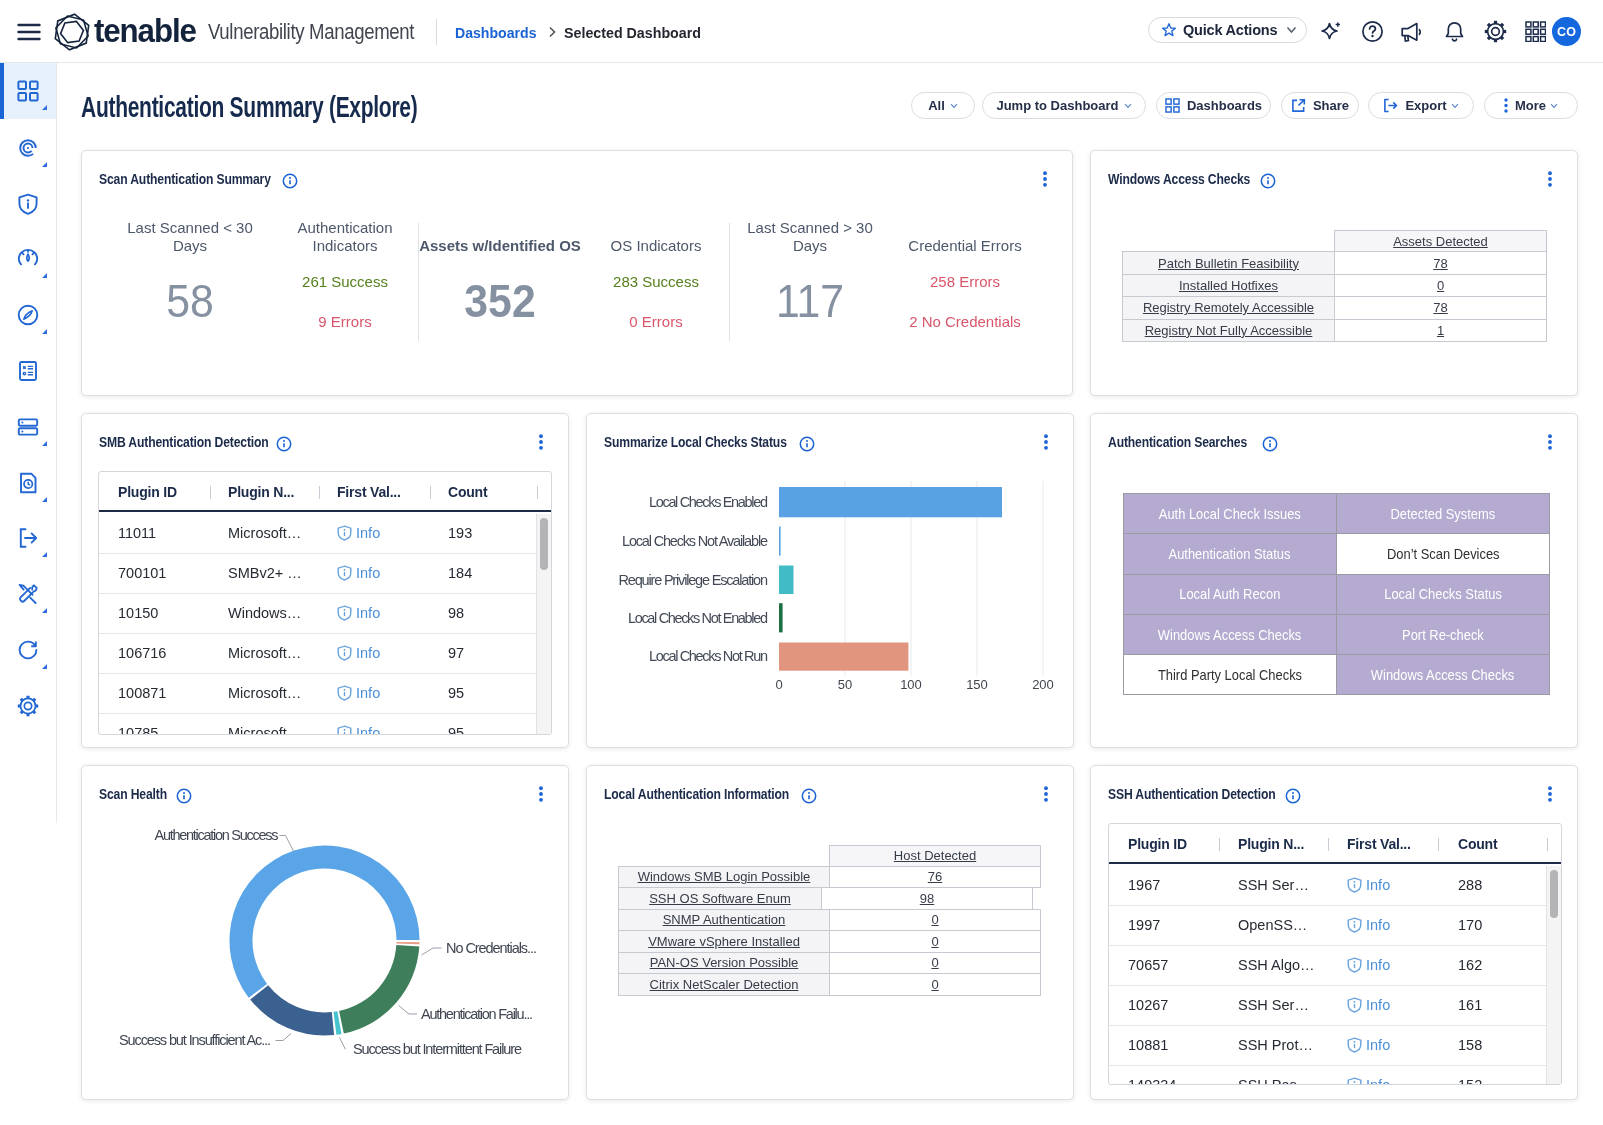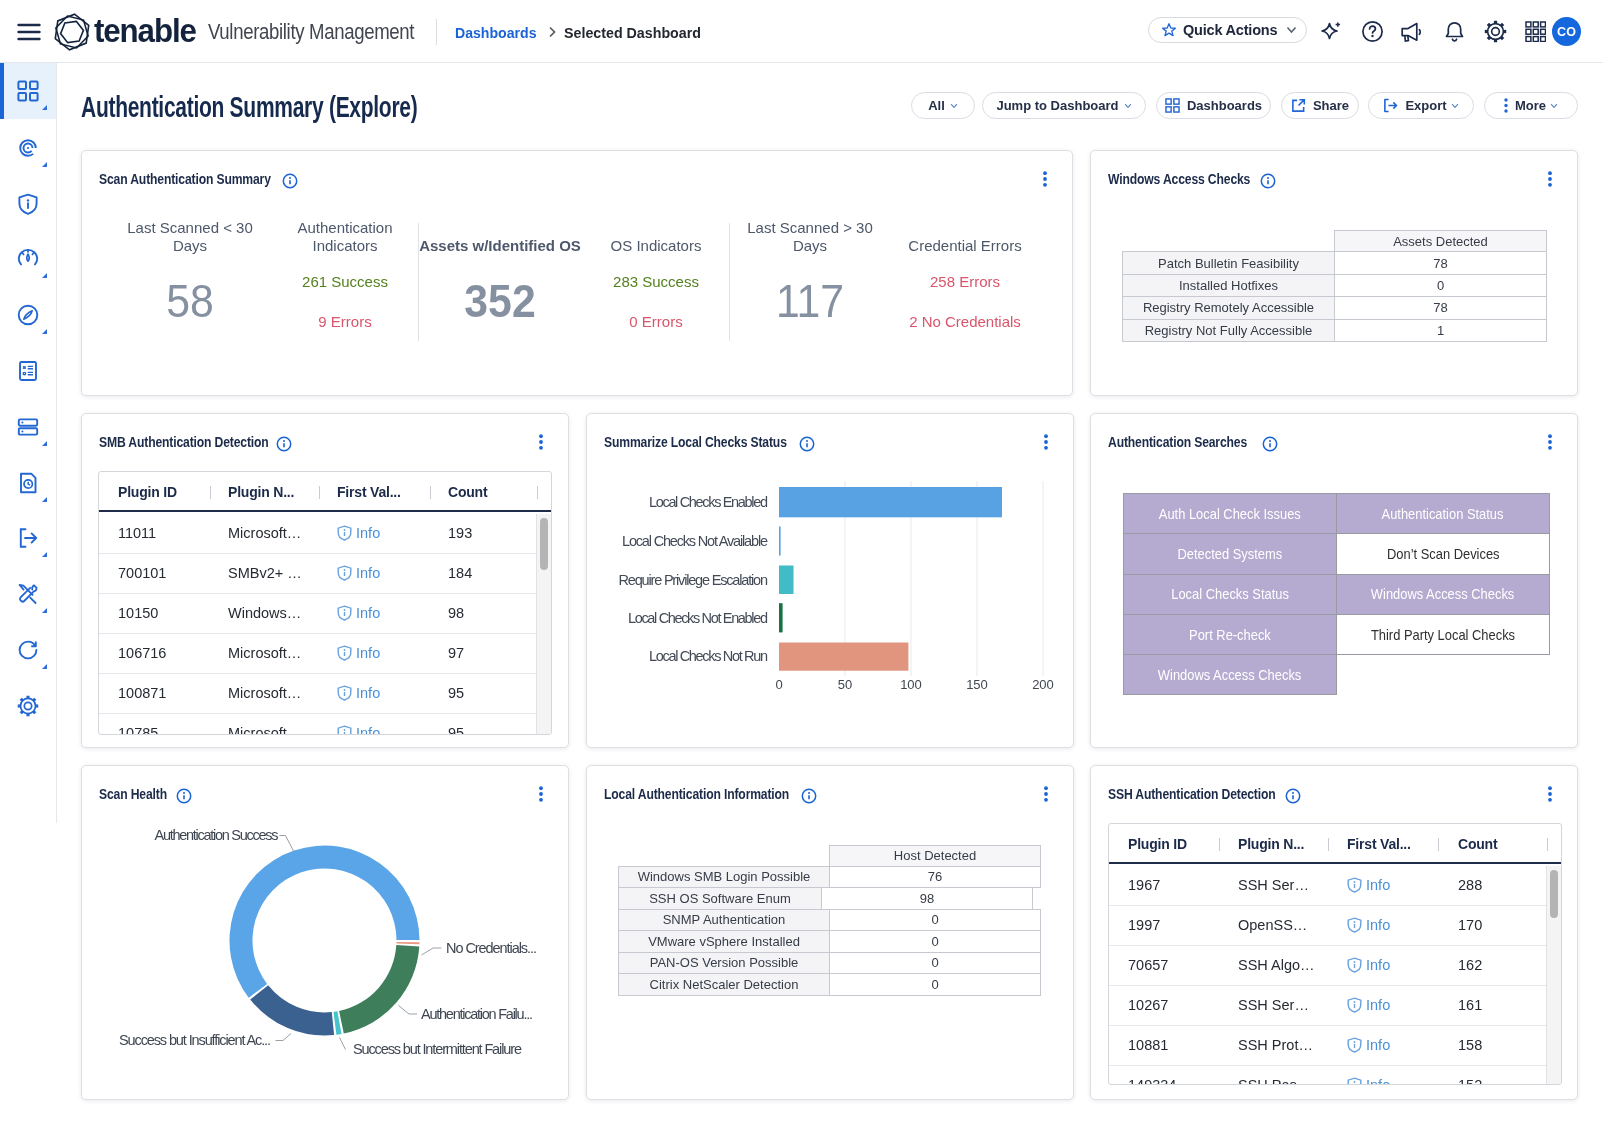--- a/index.html
+++ b/index.html
@@ -17,21 +17,21 @@
 .info { position:absolute; top:22px; width:16px; height:16px; }
 .dots { position:absolute; top:20px; width:4px; height:16px; }
 .pill { position:absolute; top:92px; height:27px; border:1px solid #d9dce2; border-radius:14px; background:#fff; display:flex; align-items:center; justify-content:center; font-size:13px; font-weight:700; color:#252f47; gap:7px; white-space:nowrap; }
 .chev { width:8px; height:8px; display:inline-block; }
 .sumcol { top:68px; text-align:center; }
 .slab { font-size:15px; color:#4e586b; line-height:17.5px; min-height:35px; display:flex; flex-direction:column; justify-content:flex-end; }
 .snum { font-size:47px; color:#8590a0; margin-top:25px; line-height:44px; transform:scaleX(.91); }
 .sgreen { font-size:15px; color:#55801e; margin-top:19px; }
 .sred { font-size:15px; color:#d9556a; margin-top:23px; }
 .mtab { position:absolute; font-size:13px; color:#363c47; }
-.mrow { display:flex; height:22.4px; }
+.mrow { display:flex; height:22.4px;text-decoration:underline; }
 .mc0, .mc1 { width:213px; border:1px solid #c6c9cf; margin-top:-1px; display:flex; align-items:center; justify-content:center; }
 .mc0 { background:#f4f4f6; }
 .mc1 { background:#fff; margin-left:-1px; }
 .mrow:first-child .mc0, .mrow:first-child .mc1 { margin-top:0; }
 
 .dtab { position:absolute; border:1px solid #d3d6db; border-radius:3px; overflow:hidden; background:#fff; }
 .dhead { position:absolute; left:0; top:0; right:0; height:40px; border-bottom:2px solid #1e2b49; }
 .dhead .h { position:absolute; top:12px; font-size:14px; font-weight:700; color:#1c2b4a; letter-spacing:-.2px; }
 .tick { position:absolute; top:14px; width:1px; height:13px; background:#c9ccd3; }
 .drow { position:absolute; left:0; right:15px; height:40px; border-bottom:1px solid #e4e6e9; font-size:14.5px; color:#262b33; }
@@ -518,27 +518,30 @@
   <svg class="dots" style="left:457px" viewBox="0 0 4 16">
       <circle cx="2" cy="2.2" r="1.9" fill="#1a63d4"></circle>
       <circle cx="2" cy="8" r="1.9" fill="#1a63d4"></circle>
       <circle cx="2" cy="13.8" r="1.9" fill="#1a63d4"></circle>
     </svg>
   <div class="abs psgrid" style="left:32px;top:79px;">
     <div class="pcell pp">
         <span style="transform:scaleX(.89);display:inline-block;white-space:nowrap;">Auth Local Check Issues</span>
       </div>
       <div class="pcell pp">
+        <span style="transform:scaleX(.89);display:inline-block;white-space:nowrap;">Detected Systems</span>
+      </div>
+    <div class="pcell pp">
         <span style="transform:scaleX(.89);display:inline-block;white-space:nowrap;">Authentication Status</span>
-      </div>
-    <div class="pcell pp">
-        <span style="transform:scaleX(.89);display:inline-block;white-space:nowrap;">Detected Systems</span>
       </div>
       <div class="pcell pw">
         <span style="transform:scaleX(.89);display:inline-block;white-space:nowrap;">Don’t Scan Devices</span>
+      </div>
+    <div class="pcell pp">
+        <span style="transform:scaleX(.89);display:inline-block;white-space:nowrap;">Local Auth Recon</span>
       </div>
       <div class="pcell pp">
         <span style="transform:scaleX(.89);display:inline-block;white-space:nowrap;">Local Checks Status</span>
       </div>
     <div class="pcell pp">
         <span style="transform:scaleX(.89);display:inline-block;white-space:nowrap;">Windows Access Checks</span>
       </div>
       <div class="pcell pp">
         <span style="transform:scaleX(.89);display:inline-block;white-space:nowrap;">Port Re-check</span>
       </div>

